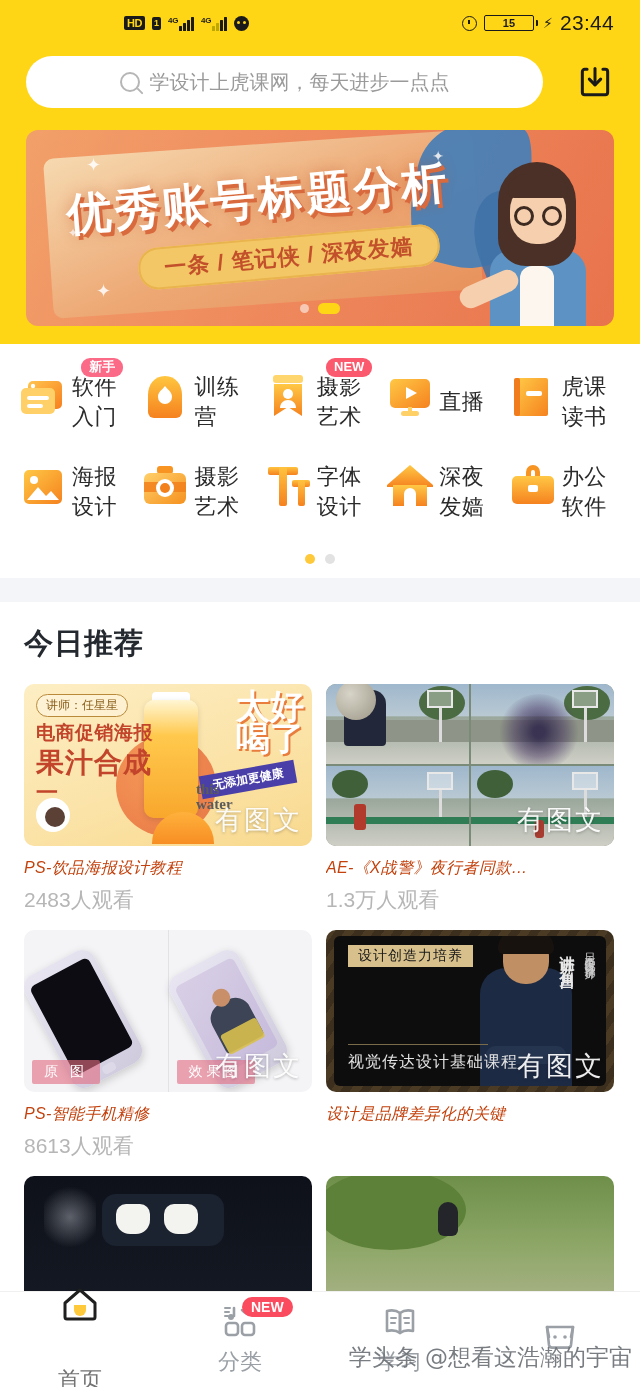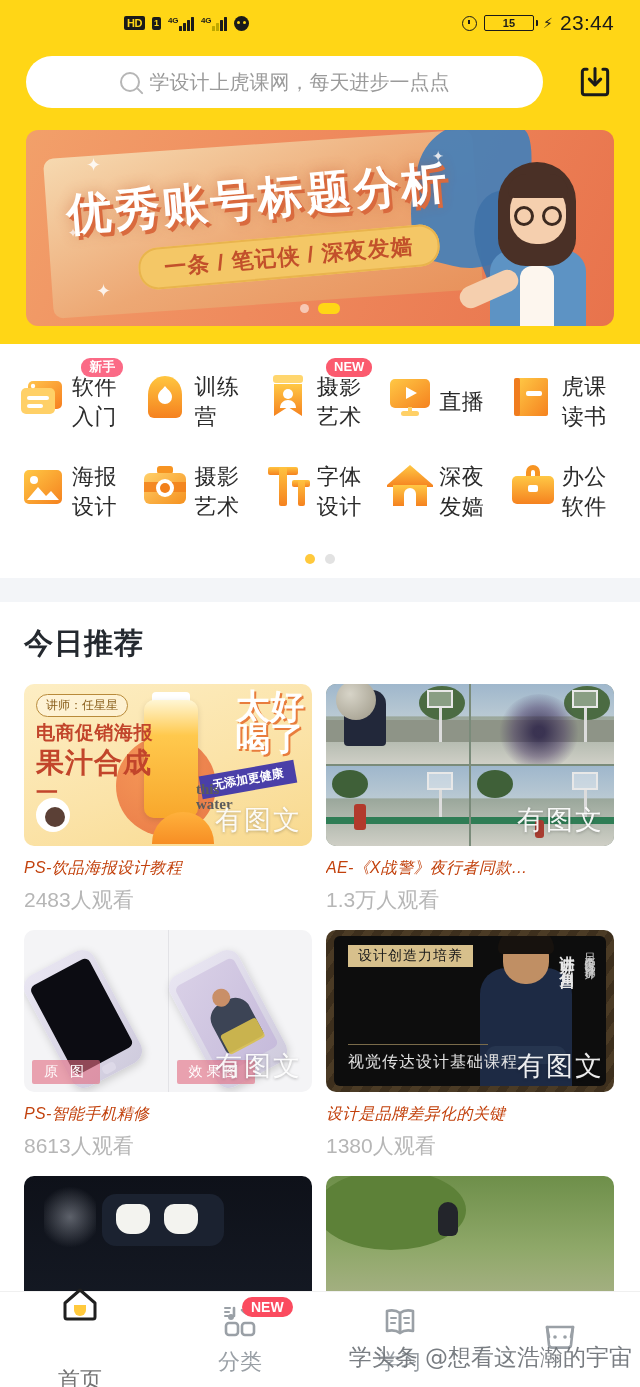--- a/index.html
+++ b/index.html
@@ -598,21 +598,20 @@
             </div>
           <div class="tagbox">设计创造力培养</div>
           <div class="rule"></div>
           <div class="h2">视觉传达设计基础课程</div>
           <div class="vert2">讲师 石川昌</div>
           <div class="vert">日本美院设计系讲师</div>
         </div>
         <div class="ov">有图文</div>
       </div>
       <div class="card-title">设计是品牌差异化的关键</div>
-      <div class="card-meta">1380人观看</div>
     </div>
 
     <div class="card">
       <div class="thumb t5">
         <div class="smk"></div>
           <div class="pod"></div>
           <div class="b1"></div>
           <div class="b2"></div>
       </div>
     </div>

